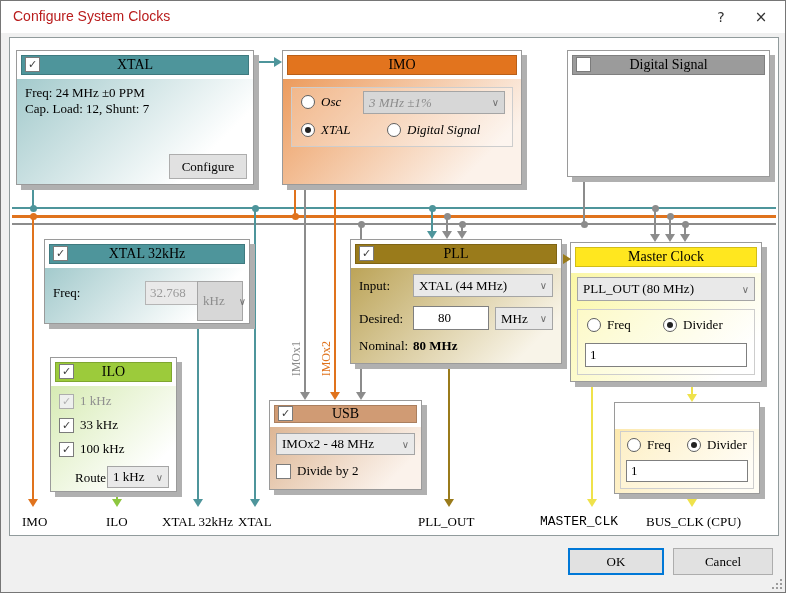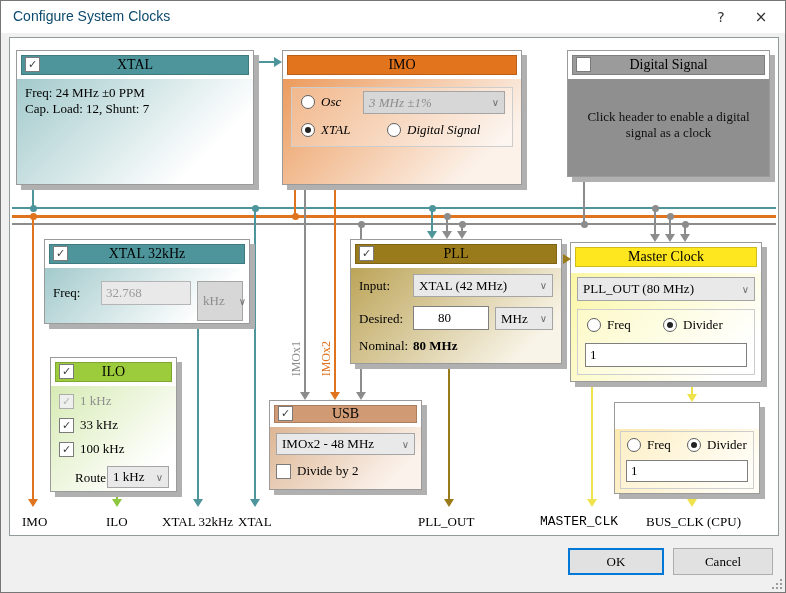--- a/index.html
+++ b/index.html
@@ -3,21 +3,21 @@
 <meta charset="utf-8">
 <style>
   * { margin:0; padding:0; box-sizing:border-box; }
   html,body { width:786px; height:593px; }
   body { font-family:"Liberation Serif", serif; font-size:13px; color:#000; }
 
   .dialog { position:relative; width:786px; height:593px; background:#f0f0f0; border:1px solid #767676; overflow:hidden; }
 
   
   .titlebar { position:absolute; left:0; top:0; width:100%; height:32px; background:#ffffff; }
-  .title { position:absolute; left:12px; top:7px; font-family:"Liberation Sans", sans-serif; font-size:14px; color:#0c4a6e; }
+  .title { position:absolute; left:12px; top:7px; font-family:"Liberation Sans", sans-serif; font-size:14px; color:#b91c1c; }
   .tb-btn { position:absolute; top:0; width:40px; height:32px; display:flex; align-items:center; justify-content:center;
             font-family:"DejaVu Sans", sans-serif; font-size:14px; color:#333; }
   .help-btn { right:44px; }
   .close-btn { right:4px; font-size:15px; }
 
   
   .canvas { position:absolute; left:8px; top:36px; width:770px; height:499px; background:#ffffff; border:1px solid #919b9c; }
 
   
   .hl, .vl { position:absolute; }
@@ -40,21 +40,21 @@
 
   .radio { width:14px; height:14px; border:1px solid #5f5f5f; border-radius:50%; background:#fff; position:relative; flex:0 0 auto; }
   .radio.sel::after { content:""; position:absolute; inset:3px; background:#222; border-radius:50%; }
   .r-row { position:absolute; display:flex; align-items:center; gap:6px; }
 
   .select { position:absolute; background:#e9e9e9; border:1px solid #a5a5a5; display:flex; align-items:center;
             justify-content:space-between; padding:0 5px; height:23px; }
   .select.dis { background:#d7d7d7; color:#8d8d8d;gap:14px; }
   .chev { font-family:"DejaVu Sans", sans-serif; font-size:10px; color:#6f6f6f; }
   .tinput { position:absolute; background:#fff; border:1px solid #7f7f7f; display:flex; align-items:center; padding:0 4px; height:24px; }
-  .tinput.dis { background:#e9e9e9; color:#9a9a9a; border-color:#b5b5b5; }
+  .tinput.dis { background:#e9e9e9; color:#9a9a9a; border-color:#b5b5b5;margin-left:44px; }
   .grp { position:absolute; border:1px solid #cdcdcd; background:rgba(255,255,255,.25); }
   .lbl { position:absolute; }
 
   
   .h-teal { background:#4E959B; } .b-teal { background:linear-gradient(135deg,#A3CACC 0%,#ffffff 78%); }
   .h-orange { background:#E2741E; } .b-orange { background:linear-gradient(135deg,#EC9B5D 0%,#FCF2EA 82%);font-style:italic; }
   .h-gray { background:#9B9B9B; } .b-gray { background:#8F8F8F; }
   .h-green { background:#9CCB3B; } .b-green { background:linear-gradient(135deg,#D7EBB4 0%,#ffffff 80%); }
   .h-gold { background:#9A7B1B; } .b-gold { background:linear-gradient(135deg,#BCA458 0%,#F8F4E8 85%); }
   .h-tan { background:#D09B74; } .b-tan { background:linear-gradient(135deg,#DDB694 0%,#FBF2EB 82%); }
@@ -115,20 +115,23 @@
     <span class="wire-label" style="left:309px;top:303px;color:#E0731D;">IMOx2</span>
 
     <div class="blk" style="left:6px;top:12px;width:238px;height:135px;">
       <div class="blk-h h-teal">
         <span class="cb cb-h">✓</span>
         <span class="blk-title">XTAL</span>
       </div>
       <div class="blk-b b-teal">
         <span class="lbl" style="left:8px;top:6px;">Freq: 24 MHz ±0 PPM</span>
         <span class="lbl" style="left:8px;top:22px;">Cap. Load: 12, Shunt: 7</span>
+        <div class="btn" style="left:152px;top:75px;width:78px;height:25px;">
+          <span>Configure</span>
+        </div>
       </div>
     </div>
 
     <div class="blk" style="left:272px;top:12px;width:240px;height:135px;">
       <div class="blk-h h-orange">
         <span class="blk-title">IMO</span>
       </div>
       <div class="blk-b b-orange">
         <div class="grp" style="left:8px;top:8px;width:222px;height:60px;"></div>
         <div class="r-row" style="left:18px;top:15px;">
@@ -148,23 +151,20 @@
           <span>Digital Signal</span>
         </div>
       </div>
     </div>
 
     <div class="blk" style="left:557px;top:12px;width:203px;height:127px;">
       <div class="blk-h h-gray">
         <span class="cb cb-h"></span>
         <span class="blk-title">Digital Signal</span>
       </div>
-      <div class="blk-b b-gray">
-        <div class="lbl" style="left:10px;right:10px;top:30px;text-align:center;color:#111;">Click header to enable a digital signal as a clock</div>
-      </div>
     </div>
 
     <div class="blk" style="left:34px;top:201px;width:206px;height:85px;">
       <div class="blk-h h-teal">
         <span class="cb cb-h">✓</span>
         <span class="blk-title">XTAL 32kHz</span>
       </div>
       <div class="blk-b b-teal">
         <span class="lbl" style="left:8px;top:17px;">Freq:</span>
         <div class="tinput dis" style="left:56px;top:13px;width:90px;">
@@ -204,21 +204,21 @@
     </div>
 
     <div class="blk" style="left:340px;top:201px;width:212px;height:125px;">
       <div class="blk-h h-gold">
         <span class="cb cb-h">✓</span>
         <span class="blk-title">PLL</span>
       </div>
       <div class="blk-b b-gold">
         <span class="lbl" style="left:8px;top:10px;">Input:</span>
         <div class="select" style="left:62px;top:6px;width:140px;">
-          <span>XTAL (42 MHz)</span>
+          <span>XTAL (44 MHz)</span>
           <span class="chev">∨</span>
         </div>
         <span class="lbl" style="left:8px;top:43px;">Desired:</span>
         <div class="tinput" style="left:62px;top:38px;width:76px;padding-left:24px;">
           <span>80</span>
         </div>
         <div class="select" style="left:144px;top:39px;width:58px;">
           <span>MHz</span>
           <span class="chev">∨</span>
         </div>

